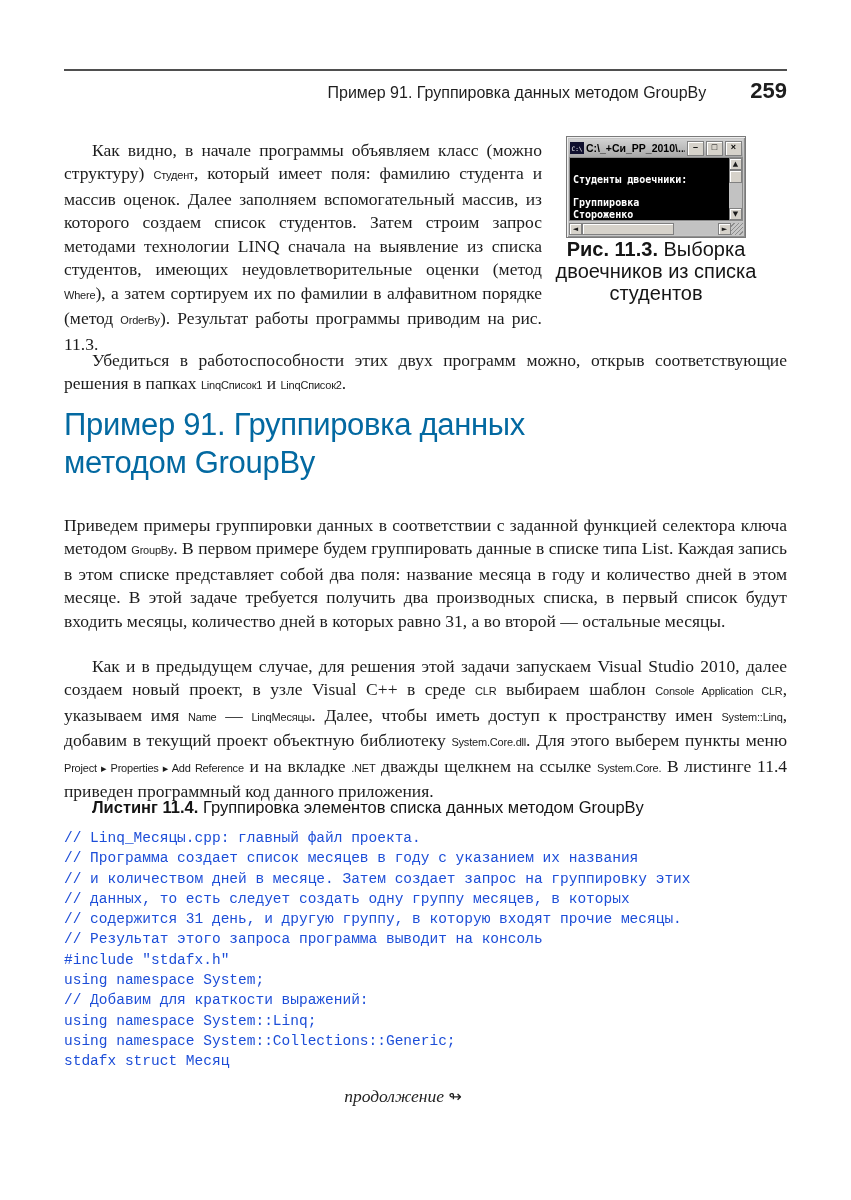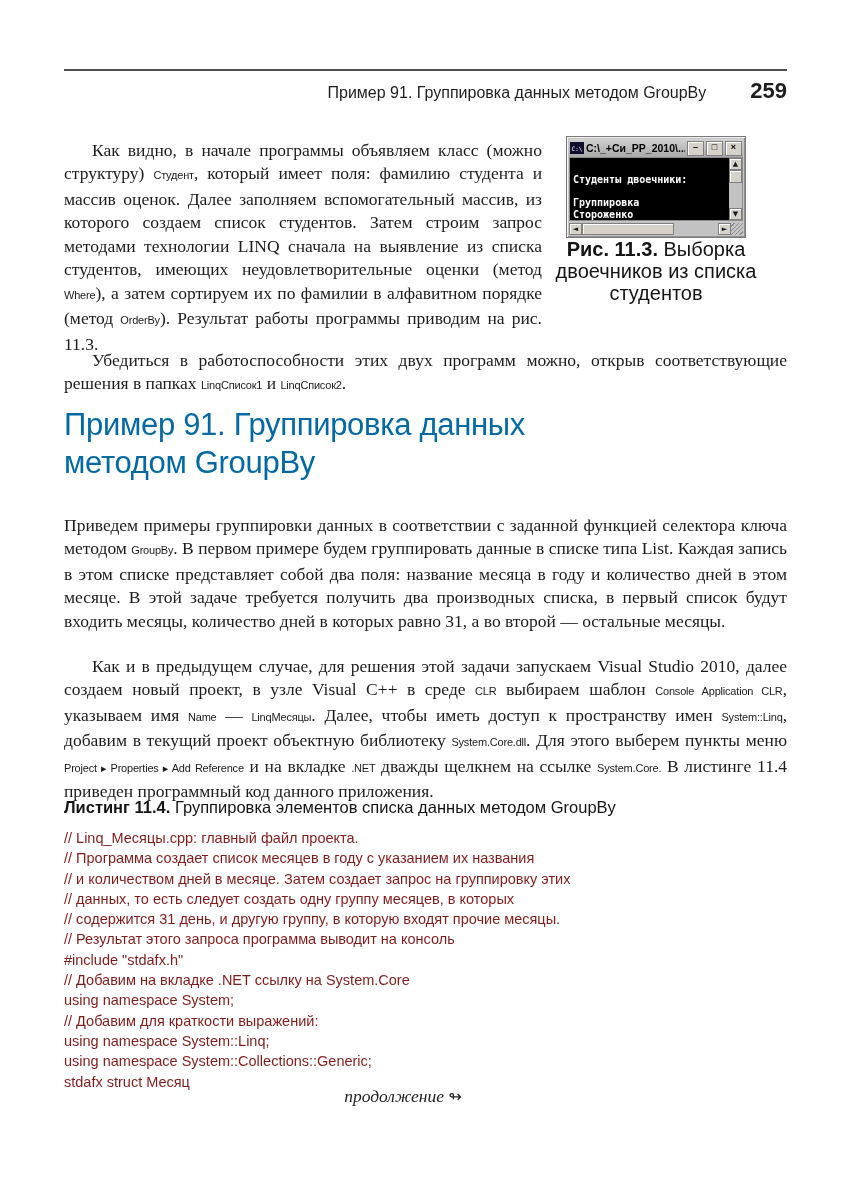--- a/index.html
+++ b/index.html
@@ -54,23 +54,23 @@
   .h-space{flex:1;}
   .grip{width:12px;height:12px;flex:none;background:
         repeating-linear-gradient(135deg,#c6c6c6 0 2px,#8d8d8d 2px 3px);}
   .fig-caption{position:absolute;left:550px;top:238px;width:212px;text-align:center;
         font-family:"Liberation Sans",sans-serif;font-size:20px;line-height:22px;color:#151515;}
   .fig-caption b{font-weight:700;}
 
   
   .listing-caption{position:absolute;left:64px;top:798px;width:723px;
         font-family:"Liberation Sans",sans-serif;font-size:16.5px;color:#141414;}
-  .listing-caption b{font-weight:700;}
+  .listing-caption b{font-weight:700;margin-left:28px;}
   .codeblock{position:absolute;left:64px;top:828px;width:723px;
-        font-family:Liberation Sans, sans-serif;font-size:14.5px;line-height:20.3px;color:#7f1d1d;}
+        font-family:Liberation Mono, monospace;font-size:14.5px;line-height:20.3px;color:#1d4ed8;}
   .codeblock .line{white-space:pre;min-height:20.3px;}
 
   .footer{position:absolute;left:64px;top:1086px;width:678px;text-align:center;
         font-style:italic;font-size:17.5px;color:#222;}
   .footer .arrow{font-style:normal;font-family:"DejaVu Sans",sans-serif;font-size:16px;}
 </style>
 </head>
 <body>
 
 <div class="page">
@@ -137,21 +137,20 @@
   </div>
 
   <div class="codeblock">
       <div class="line">// Linq_Месяцы.cpp: главный файл проекта.</div>
       <div class="line">// Программа создает список месяцев в году с указанием их названия</div>
       <div class="line">// и количеством дней в месяце. Затем создает запрос на группировку этих</div>
       <div class="line">// данных, то есть следует создать одну группу месяцев, в которых</div>
       <div class="line">// содержится 31 день, и другую группу, в которую входят прочие месяцы.</div>
       <div class="line">// Результат этого запроса программа выводит на консоль</div>
       <div class="line">#include "stdafx.h"</div>
-      <div class="line">// Добавим на вкладке .NET ссылку на System.Core</div>
       <div class="line">using namespace System;</div>
       <div class="line">// Добавим для краткости выражений:</div>
       <div class="line">using namespace System::Linq;</div>
       <div class="line">using namespace System::Collections::Generic;</div>
       <div class="line">stdafx struct Месяц</div>
     </div>
 
   <div class="footer">
     <span>продолжение </span><span class="arrow">↬</span>
   </div>

